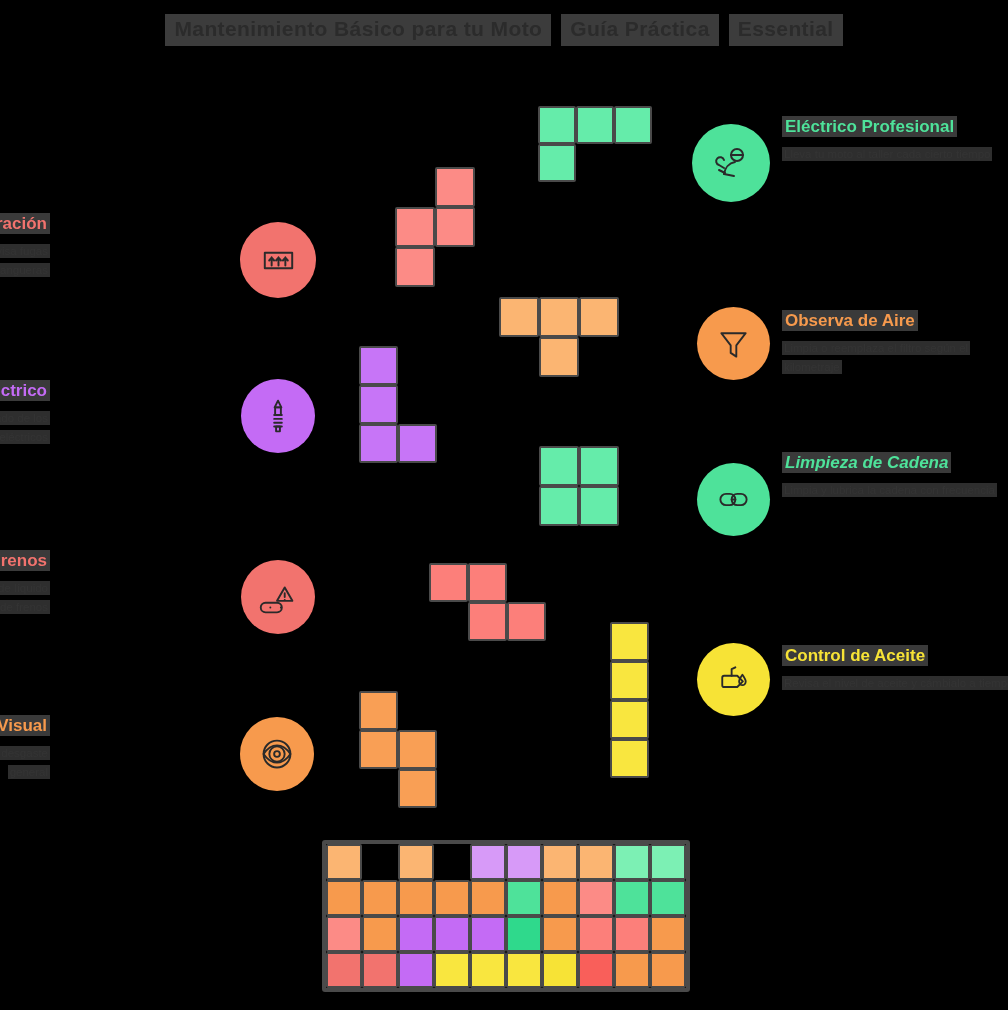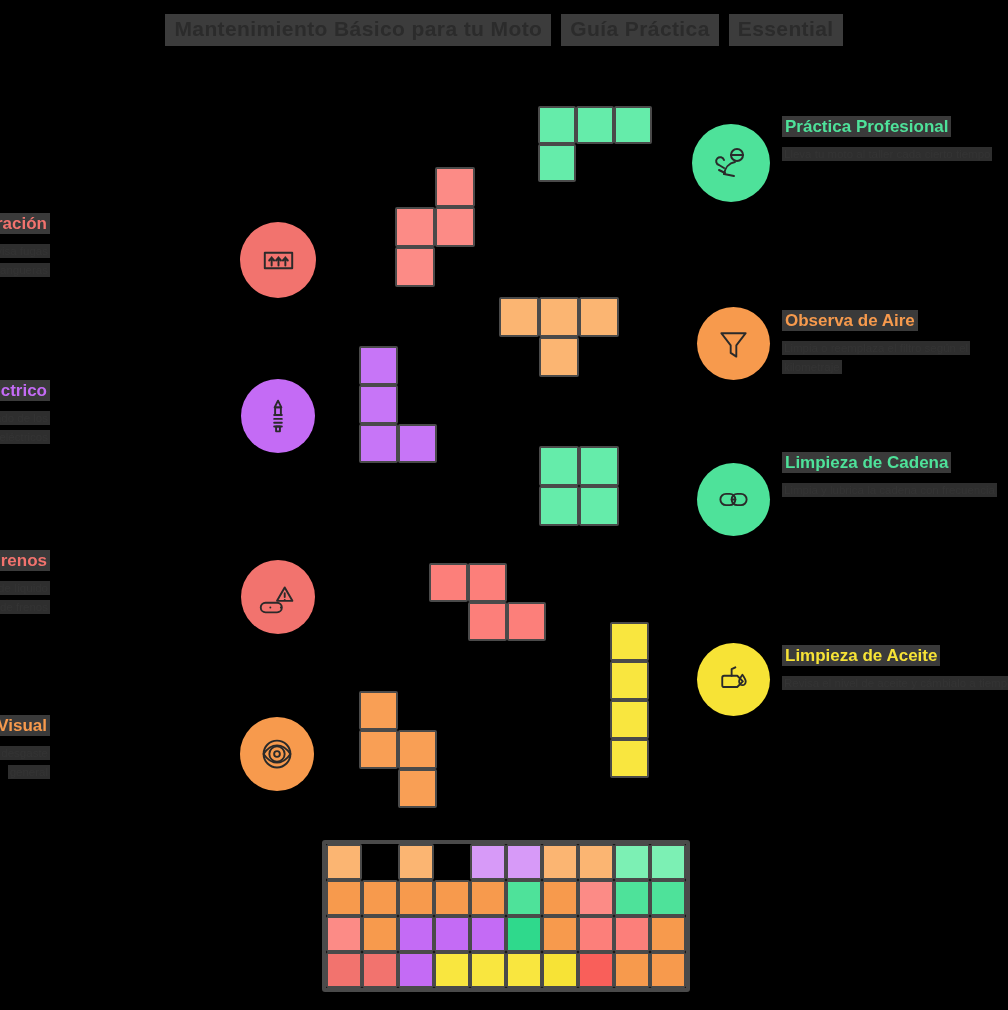--- a/index.html
+++ b/index.html
@@ -143,21 +143,21 @@
           <path d="M30 10a6 6 0 100 12 6 6 0 000-12z"></path>
           <path d="M24 16h12"></path>
           <path d="M28 23c-6 1-10 6-11 12"></path>
           <path d="M17 29l-5-3a4 4 0 115-5"></path>
           <path d="M12 31l6 3"></path>
           <path d="M17 35l10 2"></path>
         </svg>
       </span>
     </div>
     <div class="label-block right" style="top: 116px; left: 782px; width: 240px;">
-      <div class="lb-text-wrap"><span class="lb-title" style="color: rgb(78, 226, 154);">Práctica Profesional</span></div>
+      <div class="lb-text-wrap"><span class="lb-title" style="color: rgb(78, 226, 154);">Eléctrico Profesional</span></div>
       <div class="lb-text-wrap" style="margin-top: 6px;"><span class="lb-desc">Lleva tu moto al taller cada cierto tiempo</span></div>
     </div>
     <div class="medallion" style="left: 697px; top: 307px; width: 73px; height: 73px; background: rgb(247, 154, 77);">
       <span>
         <svg width="45" height="45" viewBox="0 0 48 48" fill="none" stroke="#2a2a2a" stroke-width="2" stroke-linecap="round" stroke-linejoin="round">
           <path d="M11 13h26L27 26v12l-6-4V26L11 13z"></path>
         </svg>
       </span>
     </div>
     <div class="label-block right" style="top: 310px; left: 782px; width: 240px;">
@@ -167,34 +167,34 @@
     <div class="medallion" style="left: 697px; top: 463px; width: 73px; height: 73px; background: rgb(78, 226, 154);">
       <span>
         <svg width="45" height="45" viewBox="0 0 48 48" fill="none" stroke="#2a2a2a" stroke-width="2" stroke-linecap="round" stroke-linejoin="round">
           <path d="M20 18h-4a6 6 0 000 12h4a6 6 0 000-12z"></path>
           <path d="M32 18h-4a6 6 0 000 12h4a6 6 0 000-12z"></path>
           <path d="M22 24h4"></path>
         </svg>
       </span>
     </div>
     <div class="label-block right" style="top: 452px; left: 782px; width: 240px;">
-      <div class="lb-text-wrap"><span class="lb-title" style="color: rgb(78, 226, 154);">Limpieza de Cadena</span></div>
+      <div class="lb-text-wrap"><span class="lb-title" style="color: rgb(78, 226, 154); font-style: italic;">Limpieza de Cadena</span></div>
       <div class="lb-text-wrap" style="margin-top: 6px;"><span class="lb-desc">Limpia y lubrica la cadena con frecuencia</span></div>
     </div>
     <div class="medallion" style="left: 697px; top: 643px; width: 73px; height: 73px; background: rgb(247, 227, 54);">
       <span>
         <svg width="45" height="45" viewBox="0 0 48 48" fill="none" stroke="#2a2a2a" stroke-width="2" stroke-linecap="round" stroke-linejoin="round">
           <path d="M14 20h14l6 6-6 6H14a2 2 0 01-2-2v-8a2 2 0 012-2z"></path>
           <path d="M22 20v-7l4-2"></path>
           <path d="M37 26c0 2.2-1.6 4-3.5 4S30 28.2 30 26s3.5-7 3.5-7 3.5 4.8 3.5 7z"></path>
         </svg>
       </span>
     </div>
     <div class="label-block right" style="top: 645px; left: 782px; width: 240px;">
-      <div class="lb-text-wrap"><span class="lb-title" style="color: rgb(247, 227, 54);">Limpieza de Aceite</span></div>
+      <div class="lb-text-wrap"><span class="lb-title" style="color: rgb(247, 227, 54);">Control de Aceite</span></div>
       <div class="lb-text-wrap" style="margin-top: 6px;"><span class="lb-desc">Revisa el nivel de aceite y cámbialo a tiempo</span></div>
     </div>
     <div class="piece" style="left: 395px; top: 167px; width: 80px; height: 120px;">
       <div class="cell" style="left: 40px; top: 0px; width: 40px; height: 40px; background: rgb(252, 139, 134); border-color: rgb(74, 74, 74);"></div>
       <div class="cell" style="left: 0px; top: 40px; width: 40px; height: 40px; background: rgb(252, 139, 134); border-color: rgb(74, 74, 74);"></div>
       <div class="cell" style="left: 40px; top: 40px; width: 40px; height: 40px; background: rgb(252, 139, 134); border-color: rgb(74, 74, 74);"></div>
       <div class="cell" style="left: 0px; top: 80px; width: 40px; height: 40px; background: rgb(252, 139, 134); border-color: rgb(74, 74, 74);"></div>
     </div>
     <div class="piece" style="left: 538px; top: 106px; width: 114px; height: 76px;">
       <div class="cell" style="left: 0px; top: 0px; width: 38px; height: 38px; background: rgb(101, 236, 170); border-color: rgb(74, 74, 74);"></div>

